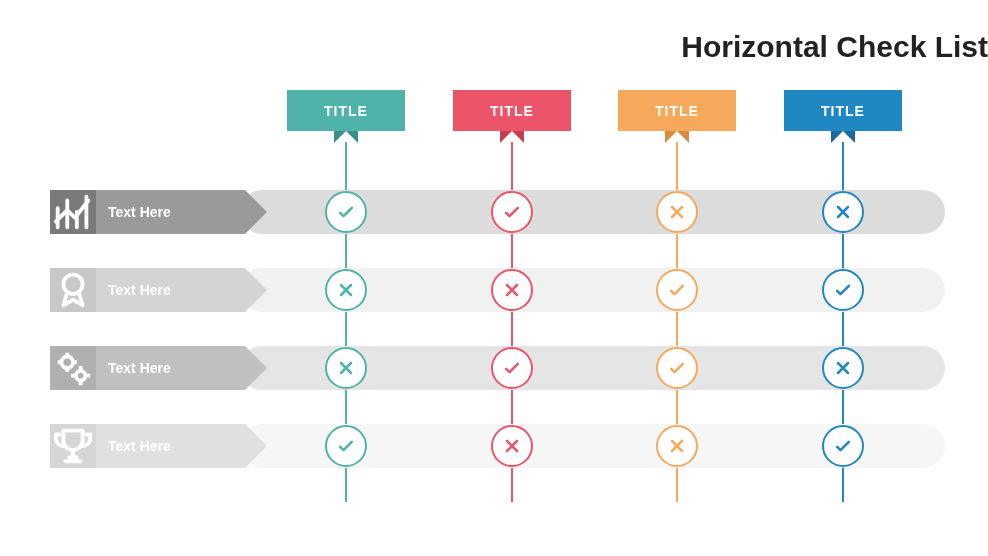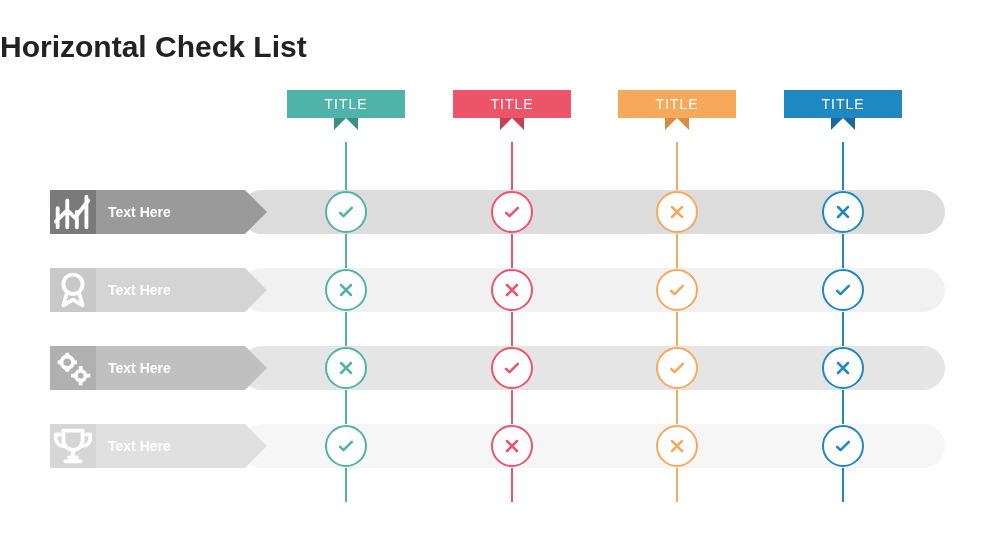--- a/index.html
+++ b/index.html
@@ -9,40 +9,40 @@
     background: #ffffff;
     font-family: Arial, Helvetica, sans-serif;
     position: relative;
     overflow: hidden;
   }
   .title {
     position: absolute;
     top: 30px;
     left: 0;
     width: 100%;
-    text-align: left;
+    text-align: right;
     font-size: 30px;
     font-weight: 800;
     color: #222;
   }
   .stage {
     position: absolute;
     top: 90px;
     left: 50px;
     width: 895px;
     height: 430px;
   }
   
   .banner {
     position: absolute;
     top: 0;
     width: 118px;
-    height: 28px;
+    height: 41px;
     color: #fff;
-    font-weight: 400;
+    font-weight: 700;
     font-size: 14px;
     letter-spacing: 1px;
     display: flex;
     align-items: center;
     justify-content: center;
   }
   .banner .ribbon {
     position: absolute;
     bottom: -12px;
     left: 50%;

